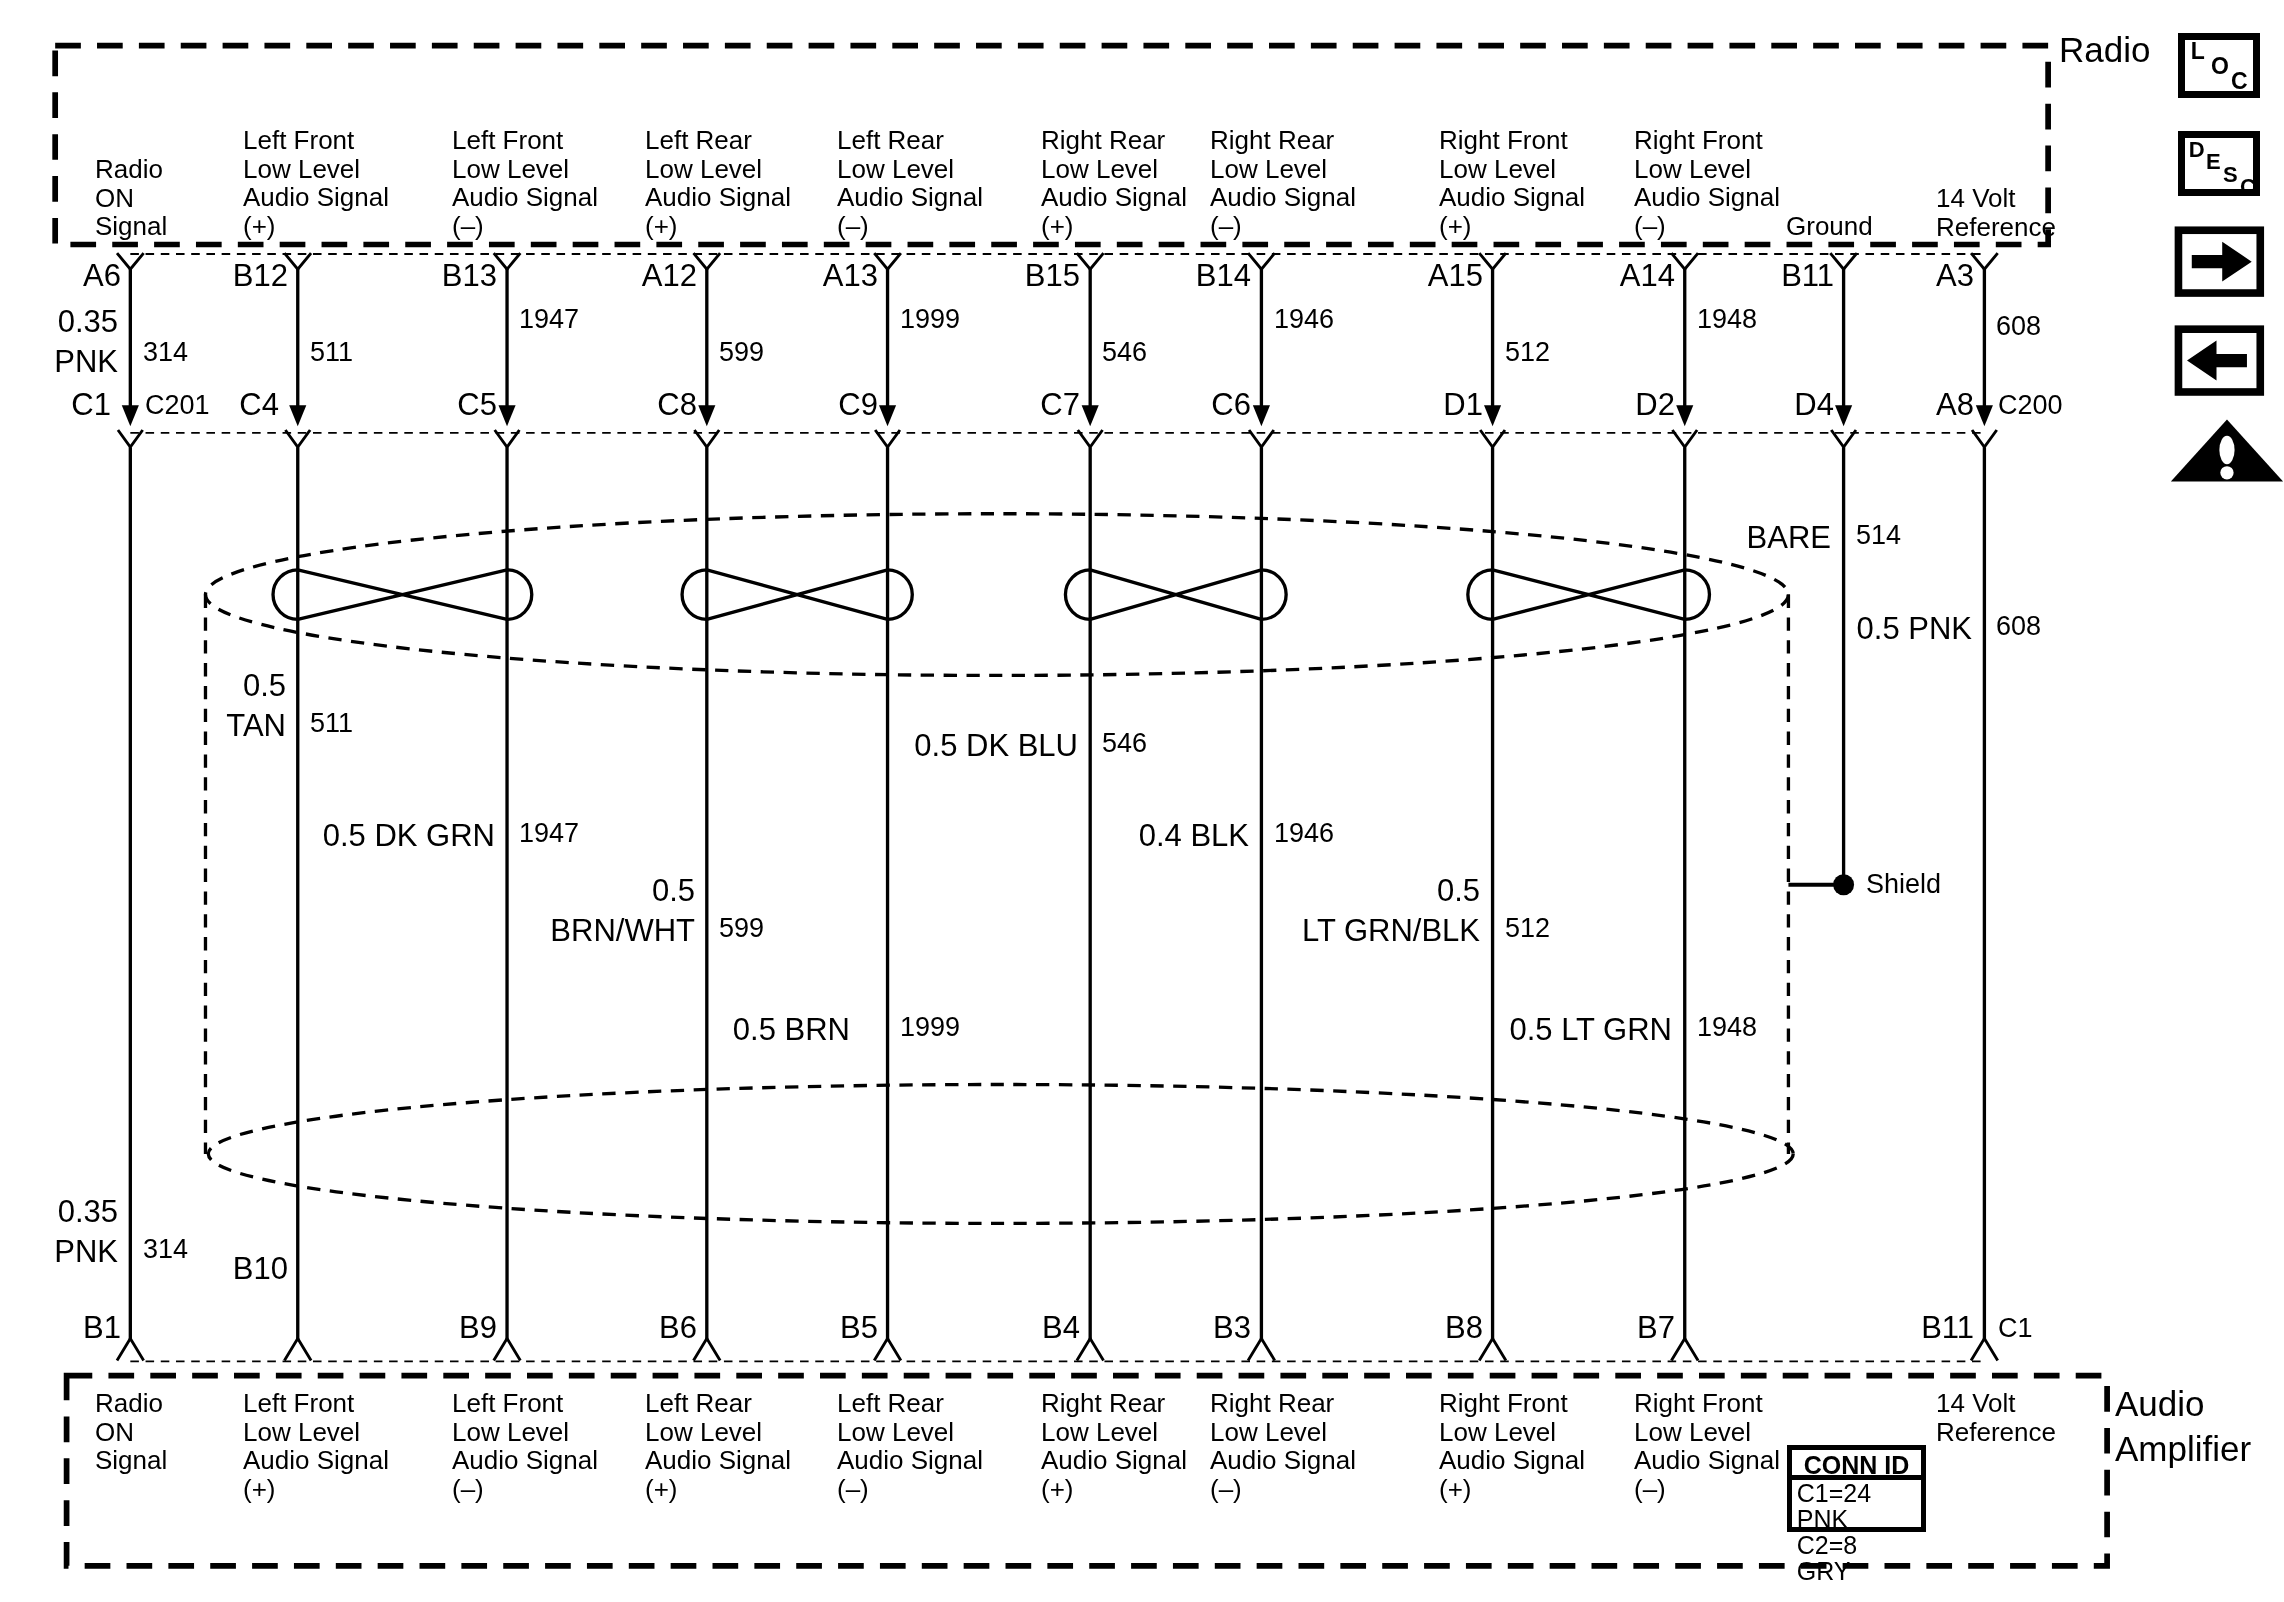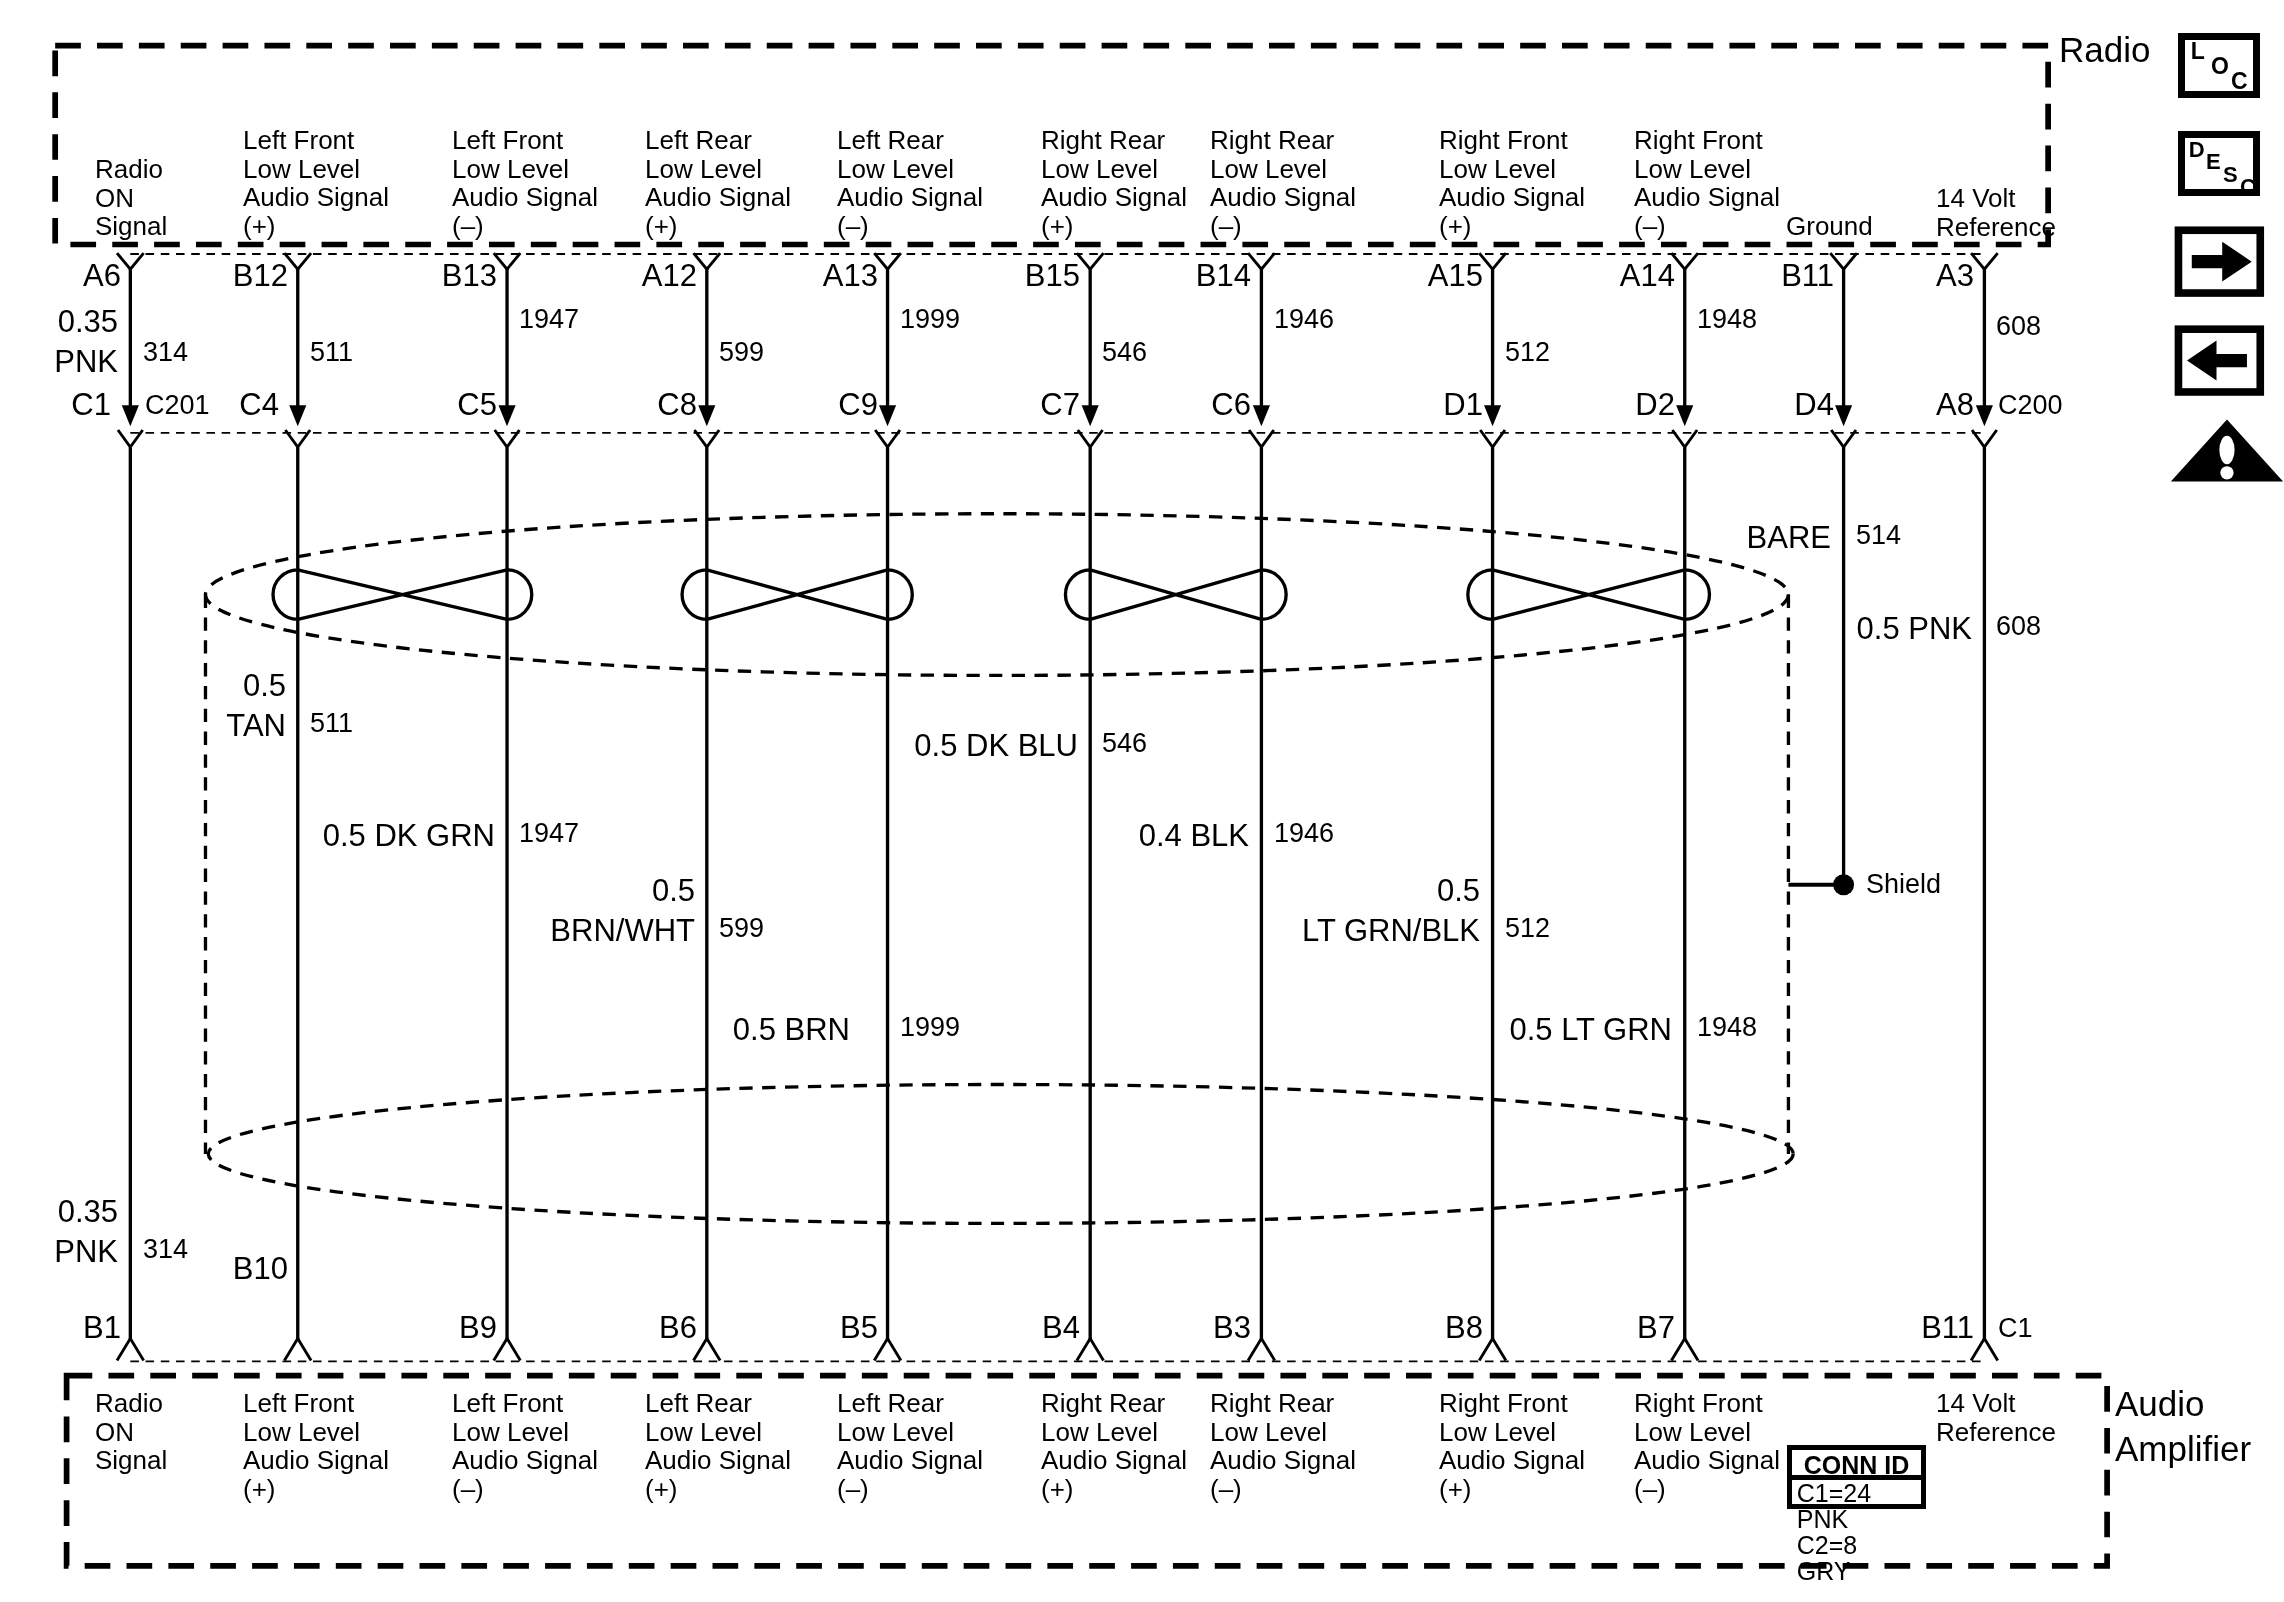--- a/index.html
+++ b/index.html
@@ -8,21 +8,21 @@
     font-family:"Liberation Sans",sans-serif;color:#000;overflow:hidden;
   }
   #wires-svg{position:absolute;left:0;top:0;}
   .lbl{position:absolute;font-size:26px;line-height:28.5px;white-space:pre-line;}
   .pin{position:absolute;width:171px;text-align:right;font-size:31px;line-height:34px;}
   .num{position:absolute;font-size:27px;line-height:34px;}
   .mid{position:absolute;width:238px;text-align:right;font-size:31px;line-height:40px;white-space:pre-line;}
   .big{position:absolute;font-size:35px;line-height:45px;white-space:pre-line;}
   .iconbox{position:absolute;box-sizing:border-box;border:7.6px solid #000;background:#fff;}
   .iconbox span{position:absolute;font-size:23px;font-weight:600;line-height:23px;}
-  #connid{position:absolute;left:1787px;top:1445px;width:139px;height:64px;box-sizing:border-box;border:5.7px solid #000;background:#fff;}
+  #connid{position:absolute;left:1787px;top:1445px;width:139px;height:87px;box-sizing:border-box;border:5.7px solid #000;background:#fff;}
   #connid .hd{box-sizing:border-box;height:30px;border-bottom:5.7px solid #000;text-align:center;font-size:25px;font-weight:600;padding-top:1px;}
   #connid .rw{font-size:25px;line-height:26px;padding:0 4.8px;}
 </style>
 </head>
 <body>
 
 <div id="canvas">
 
   <svg id="wires-svg" width="2285" height="1603" viewBox="0 0 2402 1685">
     <g fill="none" stroke="#000">

